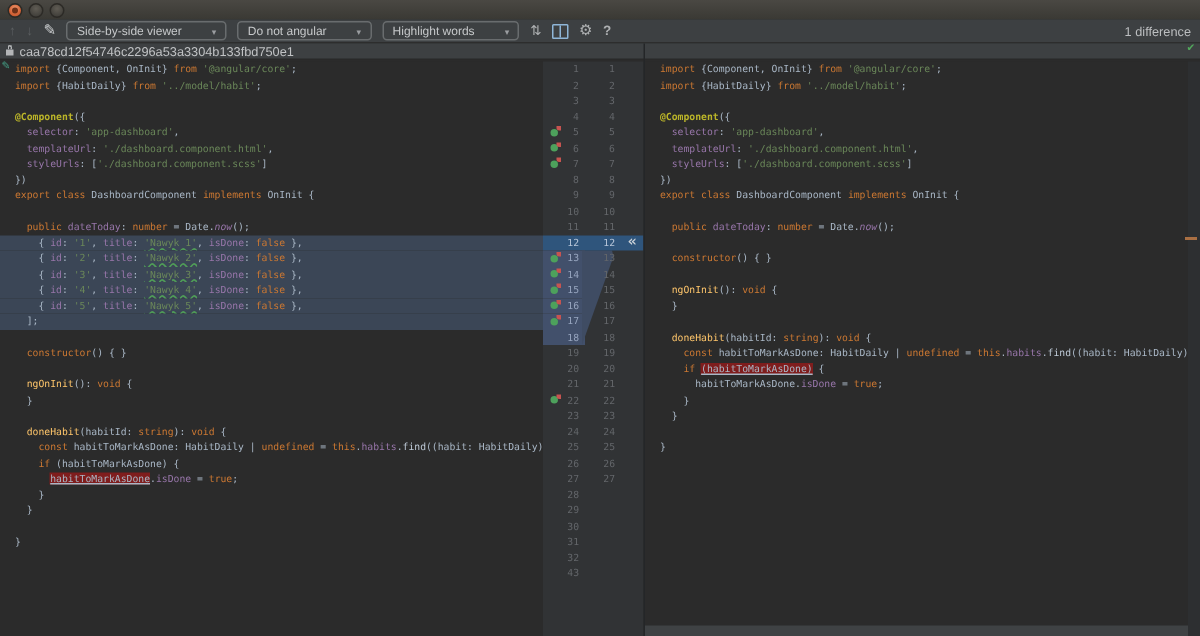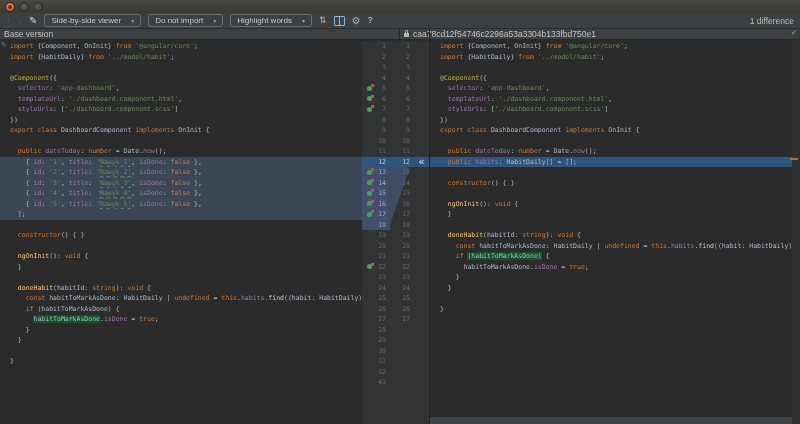--- a/index.html
+++ b/index.html
@@ -13,21 +13,21 @@
   .wbtn-close{background:radial-gradient(circle at 50% 35%,#f29c74 0%,#d56538 55%,#b84e27 100%);border:1px solid #2c2a26;}
   .wbtn-close:after{content:"";position:absolute;left:2px;top:2px;width:4px;height:4px;border-radius:50%;background:#6e3118;}
   .wbtn-plain{background:radial-gradient(circle at 50% 35%,#605c54,#44423d 70%);border:1px solid #2c2a26;}
   .wtitle{color:#e8e4dc;font-size:9px;font-weight:bold;margin-left:4px;white-space:nowrap;letter-spacing:0;}
 
   
   .toolbar{position:absolute;left:0;top:13px;width:800px;height:16px;background:#3d4042;
     border-bottom:1px solid #2d2d2d;display:flex;align-items:center;padding:0 6px;box-sizing:border-box;gap:7px;}
   .tb-ico{color:#aeb0b2;font-size:9px;line-height:9px;flex:none;}
   .tb-ico.dim{color:#5c5f61;}
-  .dd{display:inline-flex;align-items:center;gap:10px;border:1px solid #696c6e;border-radius:3px;
+  .dd{display:inline-flex;align-items:center;gap:20px;border:1px solid #696c6e;border-radius:3px;
       padding:0 6px;height:11px;font-size:8px;color:#c6c8ca;white-space:nowrap;flex:none;background:transparent;}
   .dd .arr{font-size:6px;color:#9a9da0;}
   .pane-ico{width:9px;height:8px;border:1px solid #8fb6d8;border-radius:1px;position:relative;flex:none;}
   .pane-ico:after{content:"";position:absolute;left:4px;top:0;width:1px;height:8px;background:#8fb6d8;}
   .spacer{flex:1;}
   .diffcount{color:#bcbec0;font-size:8.5px;white-space:nowrap;}
 
   
   .headers{position:absolute;left:0;top:29px;width:800px;height:11px;background:#3d4042;
     border-bottom:1px solid #292929;display:flex;font-size:8.5px;color:#c0c2c4;box-sizing:border-box;}
@@ -62,26 +62,26 @@
 
   .vcs-ico{position:absolute;left:5px;top:2.5px;width:5px;height:5px;border-radius:50%;background:#4da15c;}
   .vcs-ico i{position:absolute;right:-1.5px;top:-1.5px;width:3px;height:3px;background:#c75450;
     border-radius:0 0 0 60%;display:block;}
 
   
   .kw{color:#cc7832;}
   .str{color:#6a8759;}
   .strw{color:#6a8759;text-decoration:underline wavy #4f9e57;text-decoration-thickness:1px;text-underline-offset:1px;}
   .fld{color:#9876aa;}
-  .dec{color:#bbb529;}
+  .dec{color:#bbb529;font-weight:bold;}
   .pl{color:#a9b7c6;}
   .fn{color:#ffc66b;}
   .st{color:#9876aa;font-style:italic;}
   .meth{color:#bfcbd8;font-weight:normal;}
-  .hl{background:#14532d;color:#a9b7c6;}
+  .hl{background:#7f1d1d;color:#a9b7c6;text-decoration:underline;}
 
   .apply-ico{color:#ccd2d8;font-size:10px;font-weight:bold;line-height:10.5px;}
   .pencil-mark{position:absolute;left:1px;top:1px;font-size:7px;color:#45a389;line-height:8px;}
   .check-ico{position:absolute;left:791px;top:29px;font-size:7px;color:#52a95c;line-height:8px;}
   .caret-mark{position:absolute;left:790px;top:158px;width:8px;height:2px;background:#a96f43;}
   .hscroll{position:absolute;left:430px;top:376px;width:362px;height:7px;background:#3f4244;}
   #diff-connector{position:absolute;left:388px;top:0;pointer-events:none;}
 </style>
 </head>
 <body>
@@ -94,39 +94,36 @@
 
 <div class="toolbar">
   <span class="tb-ico dim">↑</span>
   <span class="tb-ico dim">↓</span>
   <span class="tb-ico" style="font-size:10px;color:#cfd1d3;">✎</span>
   <span class="dd">
     <span>Side-by-side viewer</span>
     <span class="arr">▾</span>
   </span>
   <span class="dd">
-    <span>Do not import</span>
+    <span>Do not angular</span>
     <span class="arr">▾</span>
   </span>
   <span class="dd">
     <span>Highlight words</span>
     <span class="arr">▾</span>
   </span>
   <span class="tb-ico">⇅</span>
   <span class="pane-ico"></span>
   <span class="tb-ico" style="font-size:10px;">⚙</span>
   <span class="tb-ico" style="font-weight:bold;">?</span>
   <span class="spacer"></span>
   <span class="diffcount">1 difference</span>
 </div>
 
 <div class="headers">
-  <div class="hdr-left">
-    <span>Base version</span>
-  </div>
   <div class="hdr-right">
     <span class="lock"></span>
     <span class="hash">caa78cd12f54746c2296a53a3304b133fbd750e1</span>
   </div>
 </div>
 
 <div class="editors">
   <div class="col" id="gutter-zone"></div>
   <div class="col" id="left-code">
       <div class="crow"><span class="kw">import</span><span class="pl"> {Component, OnInit} </span><span class="kw">from</span><span class="str"> '@angular/core'</span><span class="pl">;</span></div>
@@ -413,21 +410,20 @@
       <div class="crow"><span class="kw">import</span><span class="pl"> {HabitDaily} </span><span class="kw">from</span><span class="str"> '../model/habit'</span><span class="pl">;</span></div>
       <div class="crow"></div>
       <div class="crow"><span class="dec">@Component</span><span class="pl">({</span></div>
       <div class="crow"><span class="fld">  selector</span><span class="pl">: </span><span class="str">'app-dashboard'</span><span class="pl">,</span></div>
       <div class="crow"><span class="fld">  templateUrl</span><span class="pl">: </span><span class="str">'./dashboard.component.html'</span><span class="pl">,</span></div>
       <div class="crow"><span class="fld">  styleUrls</span><span class="pl">: [</span><span class="str">'./dashboard.component.scss'</span><span class="pl">]</span></div>
       <div class="crow"><span class="pl">})</span></div>
       <div class="crow"><span class="kw">export class</span><span class="pl"> DashboardComponent </span><span class="kw">implements</span><span class="pl"> OnInit {</span></div>
       <div class="crow"></div>
       <div class="crow"><span class="kw">  public</span><span class="fld"> dateToday</span><span class="pl">: </span><span class="kw">number</span><span class="pl"> = Date.</span><span class="st">now</span><span class="pl">();</span></div>
-      <div class="crow sel"><span class="kw">  public</span><span class="fld"> habits</span><span class="pl">: HabitDaily[] = [];</span></div>
       <div class="crow"></div>
       <div class="crow"><span class="kw">  constructor</span><span class="pl">() { }</span></div>
       <div class="crow"></div>
       <div class="crow"><span class="fn">  ngOnInit</span><span class="pl">(): </span><span class="kw">void</span><span class="pl"> {</span></div>
       <div class="crow"><span class="pl">  }</span></div>
       <div class="crow"></div>
       <div class="crow"><span class="fn">  doneHabit</span><span class="pl">(habitId: </span><span class="kw">string</span><span class="pl">): </span><span class="kw">void</span><span class="pl"> {</span></div>
       <div class="crow"><span class="kw">    const</span><span class="pl"> habitToMarkAsDone: HabitDaily | </span><span class="kw">undefined</span><span class="pl"> = </span><span class="kw">this</span><span class="pl">.</span><span class="fld">habits</span><span class="pl">.</span><span class="meth">find</span><span class="pl">((habit: HabitDaily) =&gt; h</span></div>
       <div class="crow"><span class="kw">    if</span><span class="pl"> </span><span class="hl">(habitToMarkAsDone)</span><span class="pl"> {</span></div>
       <div class="crow"><span class="pl">      habitToMarkAsDone.</span><span class="fld">isDone</span><span class="pl"> = </span><span class="kw">true</span><span class="pl">;</span></div>

